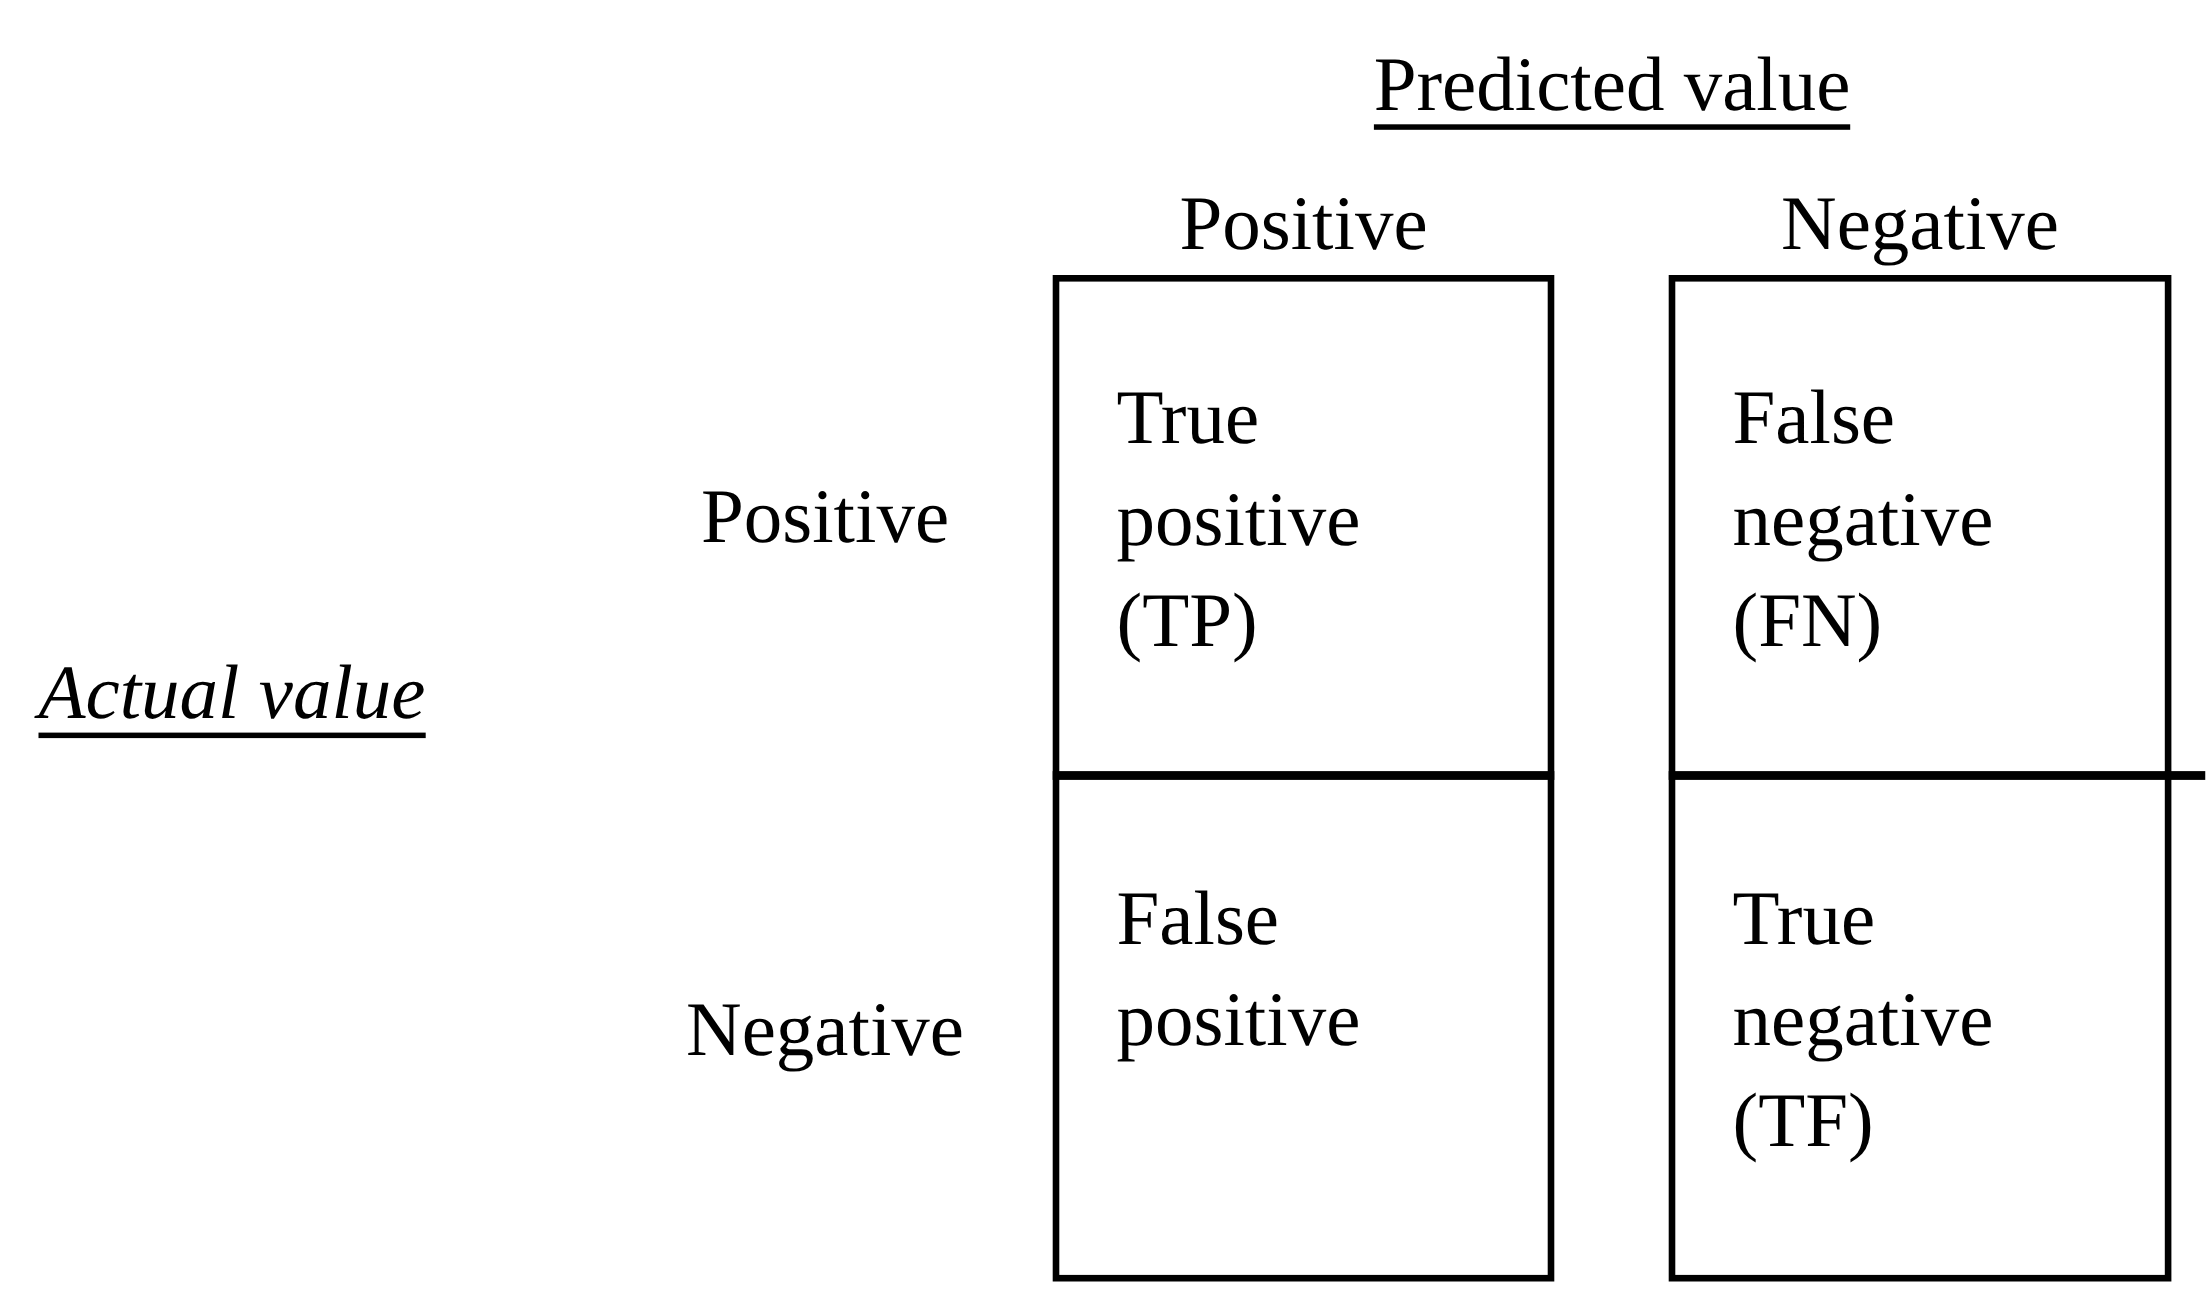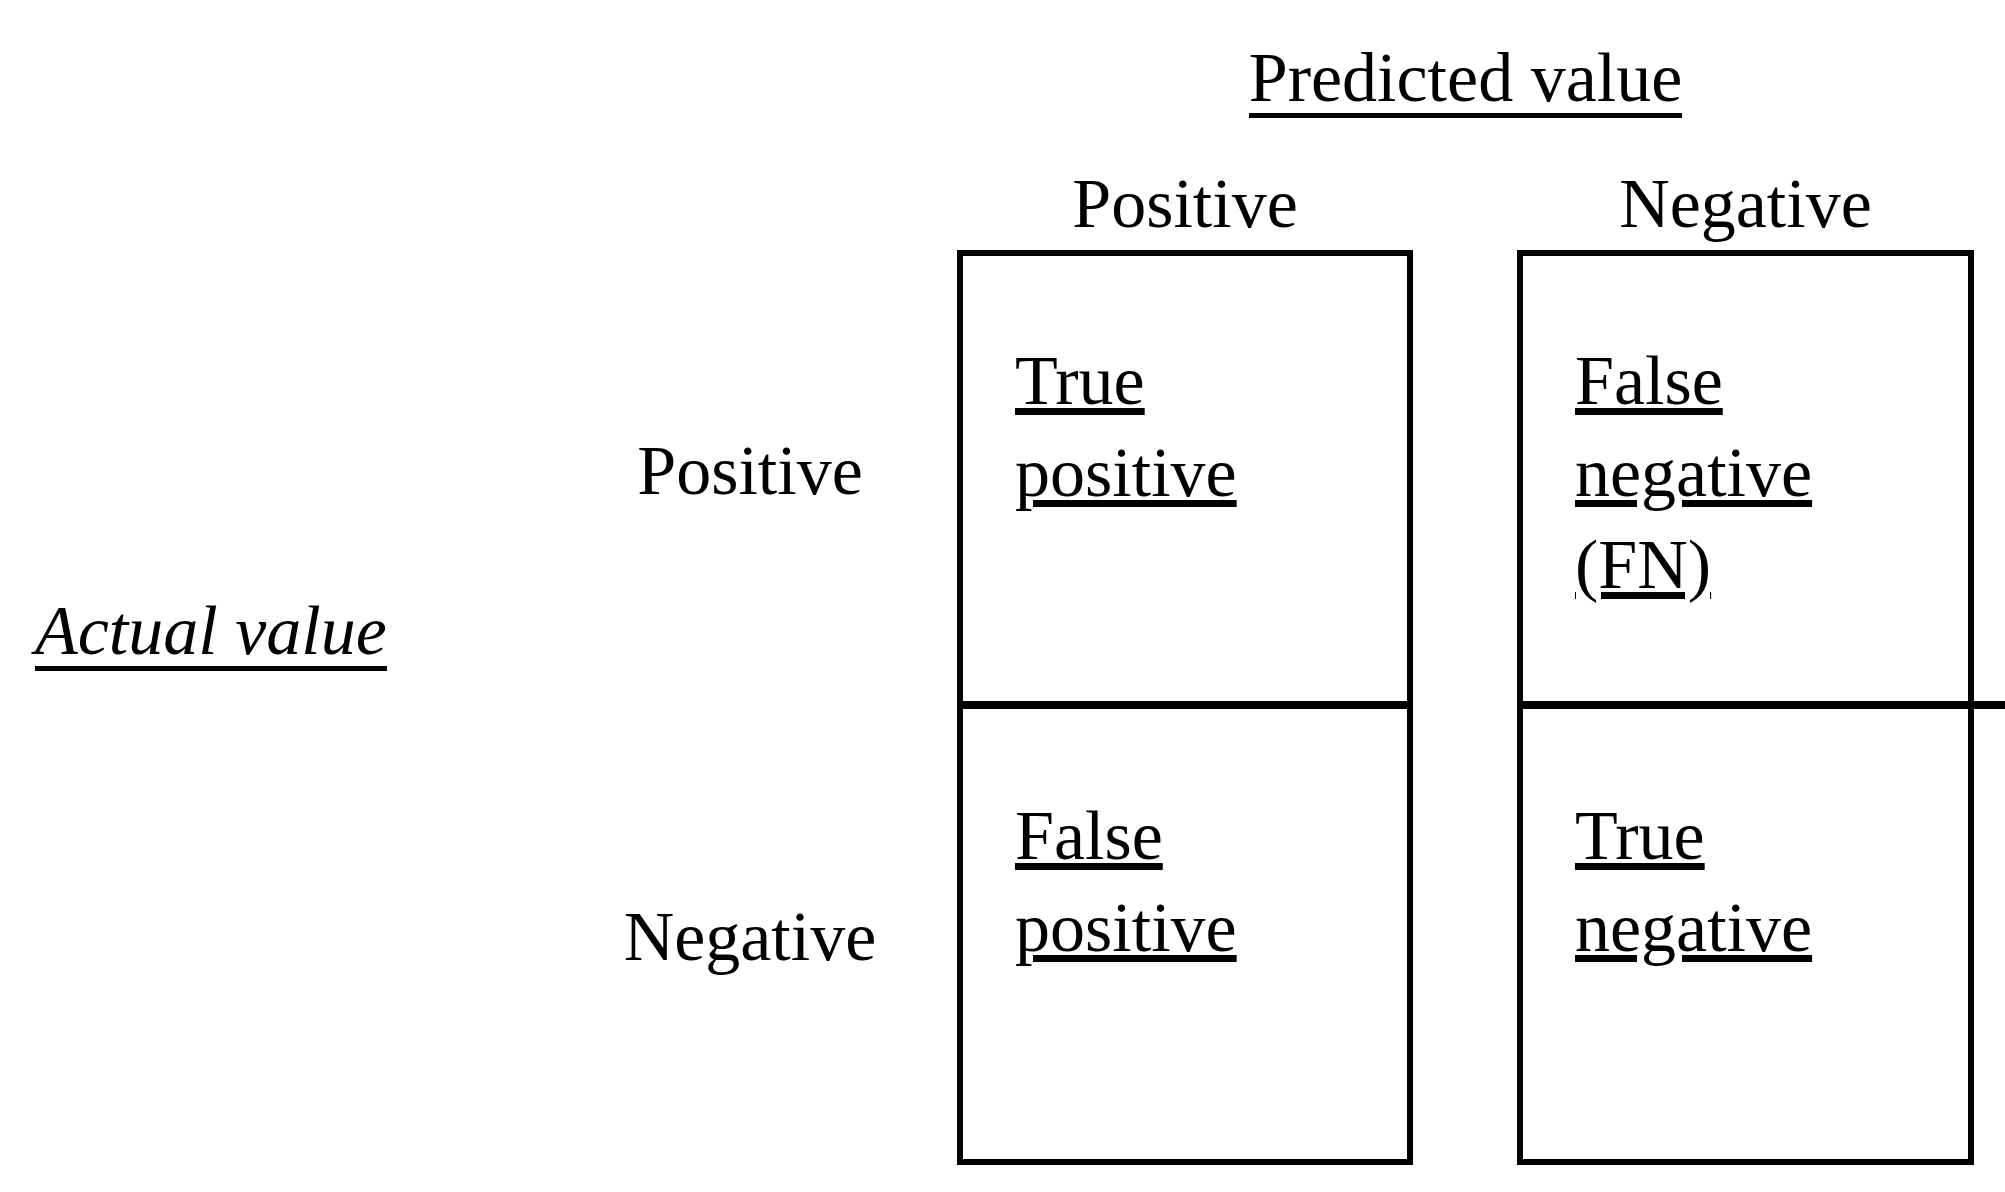--- a/index.html
+++ b/index.html
@@ -38,21 +38,20 @@
   .cell-box {
     box-sizing: border-box;
     border: 6px solid #000;
     background: #ffffff;
   }
   .divider { background: #000000; }
   .cell-text {
     font-size: 70px;
     line-height: 92px;
     white-space: nowrap;
-    text-decoration: underline;
   }
 </style>
 </head>
 <body>
 
 <div id="canvas">
 
   <div class="abs heading" style="left:957px; top:43px; width:1017px; text-align:center;">
     <span class="underlined">Predicted value</span>
   </div>
@@ -69,31 +68,33 @@
 
   <div class="abs cell-box" style="left:957px; top:250px; width:456px; height:915px;"></div>
   <div class="abs cell-box" style="left:1517px; top:250px; width:457px; height:915px;"></div>
 
   <div class="abs divider" style="left:957px; top:701px; width:456px; height:8px;"></div>
   <div class="abs divider" style="left:1517px; top:701px; width:488px; height:8px;"></div>
 
   <div class="abs cell-text" style="left:1015px; top:335px;">
     <div>True</div>
     <div>positive</div>
+    <div>(TP)</div>
   </div>
 
   <div class="abs cell-text" style="left:1575px; top:335px;">
     <div>False</div>
     <div>negative</div>
     <div>(FN)</div>
   </div>
 
   <div class="abs cell-text" style="left:1015px; top:790px;">
     <div>False</div>
     <div>positive</div>
   </div>
 
   <div class="abs cell-text" style="left:1575px; top:790px;">
     <div>True</div>
     <div>negative</div>
+    <div>(TF)</div>
   </div>
 
 </div>
 
 </body></html>

